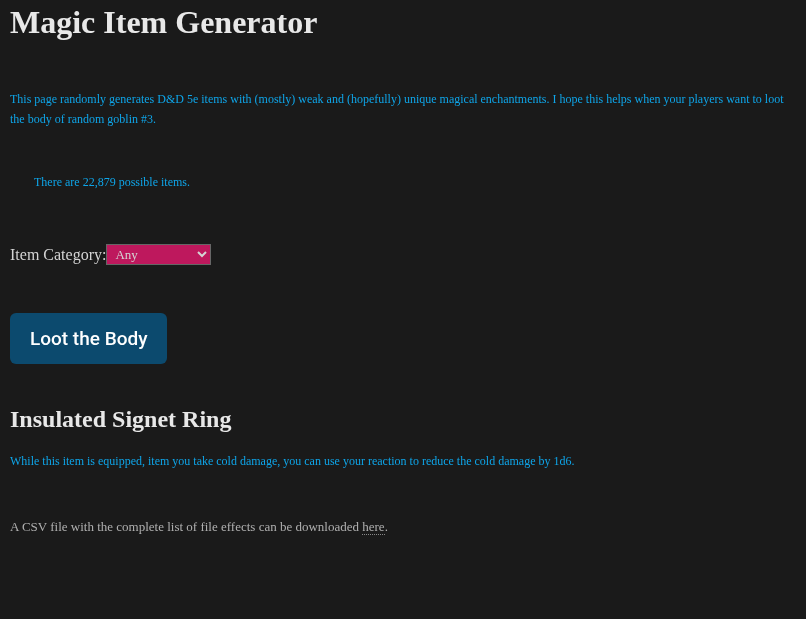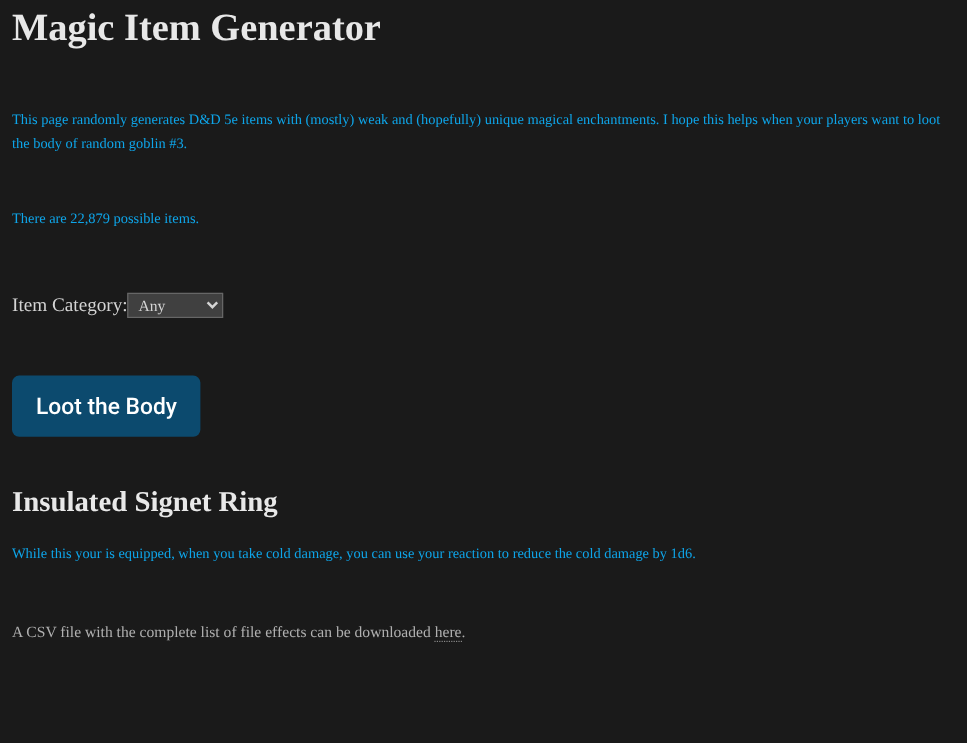--- a/index.html
+++ b/index.html
@@ -33,37 +33,38 @@
     p {
       font-size: 12px;
       line-height: 1.7;
       color: #0ea5e9;
     }
     .intro {
       margin-bottom: 42px;
     }
     .count {
       margin-bottom: 52px;
+      margin-left: 24px;
     }
     .category-row {
       display: flex;
       align-items: center;
       gap: 0;
       margin-bottom: 48px;
       font-size: 16px;
       color: #d4d4d4;
     }
     select {
-      background-color: #404040;
+      background-color: #be185d;
       color: #d4d4d4;
       border: 1px solid #666;
       padding: 1px 4px;
       font-size: 13px;
       font-family: inherit;
-      width: 80px;
+      width: 105px;
     }
     .loot-button {
       background-color: #0c4a6e;
       color: #ffffff;
       border: none;
       border-radius: 6px;
       padding: 14px 20px;
       font-size: 19px;
       font-weight: 500;
       cursor: pointer;
@@ -98,20 +99,20 @@
   <span>Item Category:</span>
   <select>
     <option>Any</option>
   </select>
 </div>
 
 <button class="loot-button">Loot the Body</button>
 
 <h2>Insulated Signet Ring</h2>
 
-<p class="item-description">While this your is equipped, when you take cold damage, you can use your reaction to reduce the cold damage by 1d6.</p>
+<p class="item-description">While this item is equipped, item you take cold damage, you can use your reaction to reduce the cold damage by 1d6.</p>
 
 <p class="footer-note">
   <span>A CSV file with the complete list of file effects can be downloaded </span><a href="#">here</a><span>.</span>
 </p>
 
 
 
 
 </body></html>

